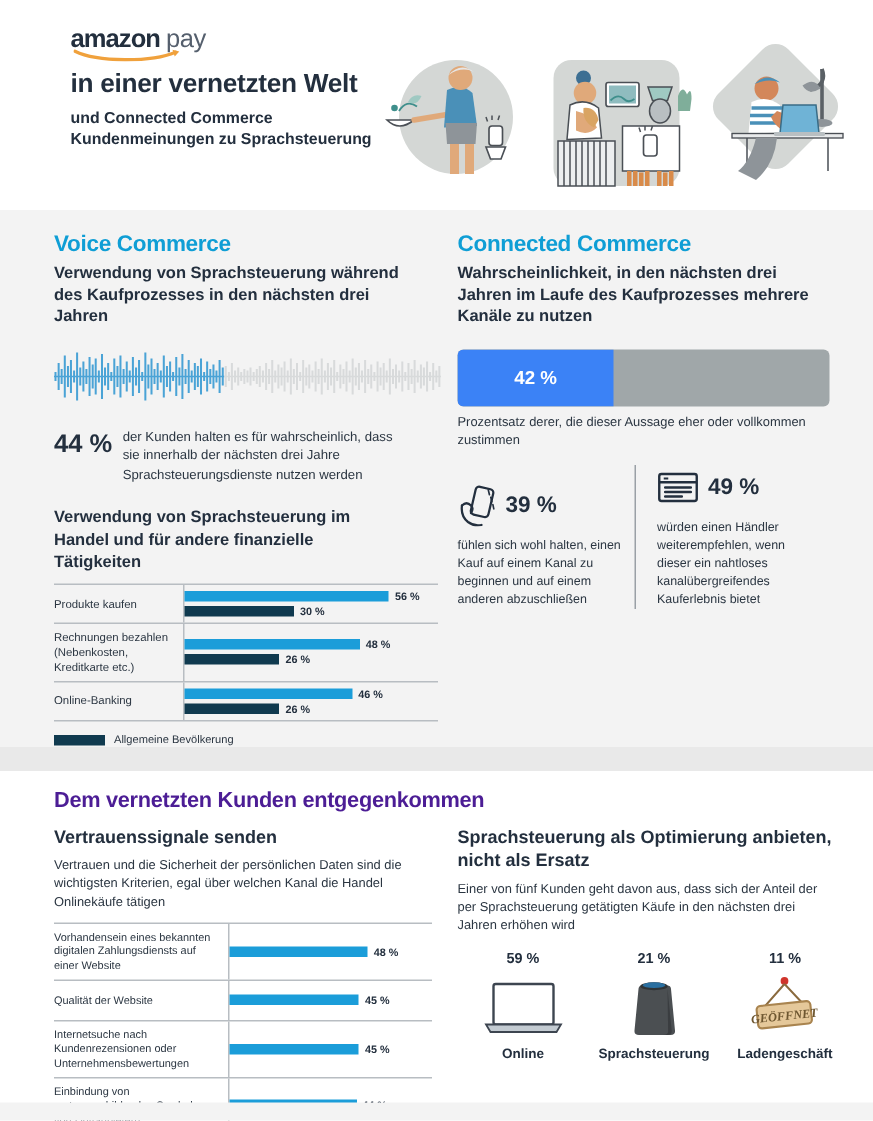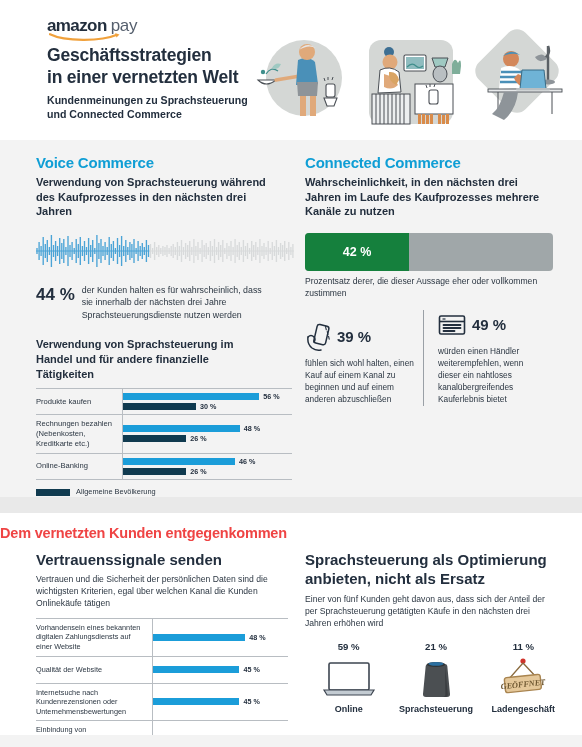--- a/index.html
+++ b/index.html
@@ -76,43 +76,43 @@
 
   .legend { display:flex; margin-top:7px; gap:28px; width:256px;}
   .leg { display:flex; align-items:flex-start; gap:6px;}
   .leg-sw { width:34px; height:7px; margin-top:2px;}
   .leg-sw.blue{background:#1b9dd9;}
   .leg-sw.dark{background:#103a4f;}
   .leg-tx { font-size:7.4px; line-height:1.32; color:#2b3642;}
 
   
   .prog { margin-top:14px; width:248px; height:38px; border-radius:4px; background:#a0a7a9; overflow:hidden; display:flex;}
-  .prog-fill { background:#15803d; height:100%; display:flex; align-items:center; justify-content:center; }
+  .prog-fill { background:#3b82f6; height:100%; display:flex; align-items:center; justify-content:center; }
   .prog-fill span { color:#fff; font-size:12.5px; font-weight:bold; }
 
   .cc-head { margin-top:28px; font-size:11px; font-weight:bold; line-height:1.33; color:#232f3e;}
   .cc-sub { margin-top:4px; font-size:8.6px; line-height:1.4; color:#2b3642;}
 
   .icon-cols { display:flex; margin-top:11px; width:252px;align-items:flex-end;}
   .icol { width:118px; }
   .icol.right { border-left:1.2px solid #9aa0a6; padding-left:14px; }
   .icol-top { display:flex; align-items:center; gap:6px; height:30px;}
   .icol-num { font-size:15px; font-weight:bold; color:#232f3e;}
   .icol-tx { margin-top:6px; font-size:8.3px; line-height:1.44; color:#2b3642;}
 
   
   .divider { height:16px; background:#e9e9e9; }
 
   
   .bottom { background:#ffffff; padding:12px 0 0 0; }
-  .b-title { color:#ef4444; font-size:14.5px; font-weight:bold; letter-spacing:-0.2px;}
+  .b-title { color:#4c1d95; font-size:14.5px; font-weight:bold; margin-left:36px; letter-spacing:-0.2px;}
   .b-cols { display:flex; margin-top:9px; }
   .bc-l { width:291px; padding:0 22px 0 36px; }
   .bc-r { width:291px; padding:0 26px 0 14px; }
-  .b-h { font-size:15px; font-weight:bold; line-height:1.3; color:#232f3e;}
+  .b-h { font-size:12px; font-weight:bold; line-height:1.3; color:#232f3e;}
   .b-s { margin-top:4px; font-size:8.6px; line-height:1.42; color:#2b3642;}
 
   .bt2 { margin-top:8px; width:252px; }
   .bt2-row { display:flex; border-top:1.2px solid #b8bdc2; min-height:27px;}
   .bt2-row.last { border-bottom:1.2px solid #b8bdc2;}
   .bt2-label { width:116px; font-size:7.3px; line-height:1.32; color:#2b3642; display:flex; align-items:center; padding:4px 5px 4px 0;}
   .bt2-bars { flex:1; border-left:1.2px solid #b8bdc2; display:flex; align-items:center; padding-left:0;}
 
   .devices { display:flex; margin-top:12px; width:262px; }
   .dev { flex:1; text-align:center;}
@@ -130,26 +130,25 @@
     <div class="logo">
       <span class="logo-amazon">amazon</span>
       <span class="logo-pay">pay</span>
       <svg class="logo-smile" viewBox="0 0 72 9">
         <path d="M1 2.2 C 16 9.6, 52 9.6, 68 2.8" stroke="#f0a13c" stroke-width="2.2" fill="none" stroke-linecap="round"></path>
         <path d="M66 1.2 L70.5 2.4 L67.5 5.6 Z" fill="#f0a13c"></path>
       </svg>
     </div>
 
     <div class="h-title">
-      <div>Geschäftsstrategien</div>
       <div>in einer vernetzten Welt</div>
     </div>
     <div class="h-sub">
+      <div>und Connected Commerce</div>
       <div>Kundenmeinungen zu Sprachsteuerung</div>
-      <div>und Connected Commerce</div>
     </div>
 
     <svg class="hero" viewBox="0 0 330 112">
 
       <g>
         <circle cx="52" cy="56" r="38" fill="#d4d7d5"></circle>
 
         <path d="M6 58 q8 8 18 0 z" fill="#fff" stroke="#4a4f55" stroke-width="1.1"></path>
         <path d="M14 52 q5 -8 12 -3" stroke="#3f8f8c" stroke-width="1.2" fill="none"></path>
         <path d="M20 46 q3 -6 9 -4 q-3 7 -9 4 z" fill="#9fc9c2"></path>
@@ -474,21 +473,21 @@
   </div>
 
   <div class="divider"></div>
 
   <div class="bottom">
     <div class="b-title">Dem vernetzten Kunden entgegenkommen</div>
 
     <div class="b-cols">
       <div class="bc-l">
         <div class="b-h">Vertrauenssignale senden</div>
-        <div class="b-s">Vertrauen und die Sicherheit der persönlichen Daten sind die wichtigsten Kriterien, egal über welchen Kanal die Kunden Onlinekäufe tätigen</div>
+        <div class="b-s">Vertrauen und die Sicherheit der persönlichen Daten sind die wichtigsten Kriterien, egal über welchen Kanal die Handel Onlinekäufe tätigen</div>
         <div class="bt2" id="trust-chart">
             <div class="bt2-row">
                <div class="bt2-label">Vorhandensein eines bekannten digitalen Zahlungsdiensts auf einer Website</div>
                <div class="bt2-bars">
                  <div class="bar-line">
                    <div class="bar blue" style="width:92.2px"></div>
                    <div class="bar-val">48 %</div>
                  </div>
                </div>
              </div>

